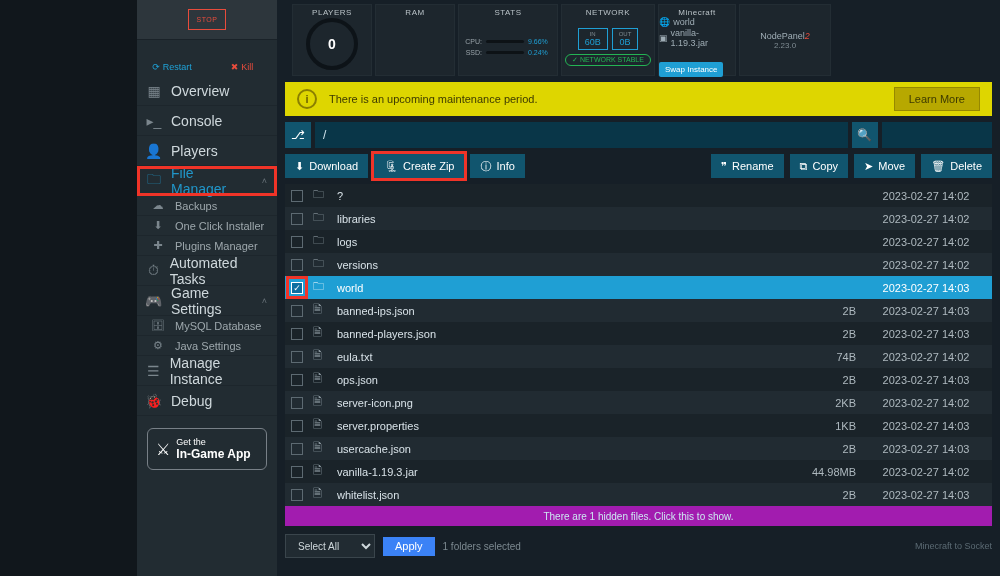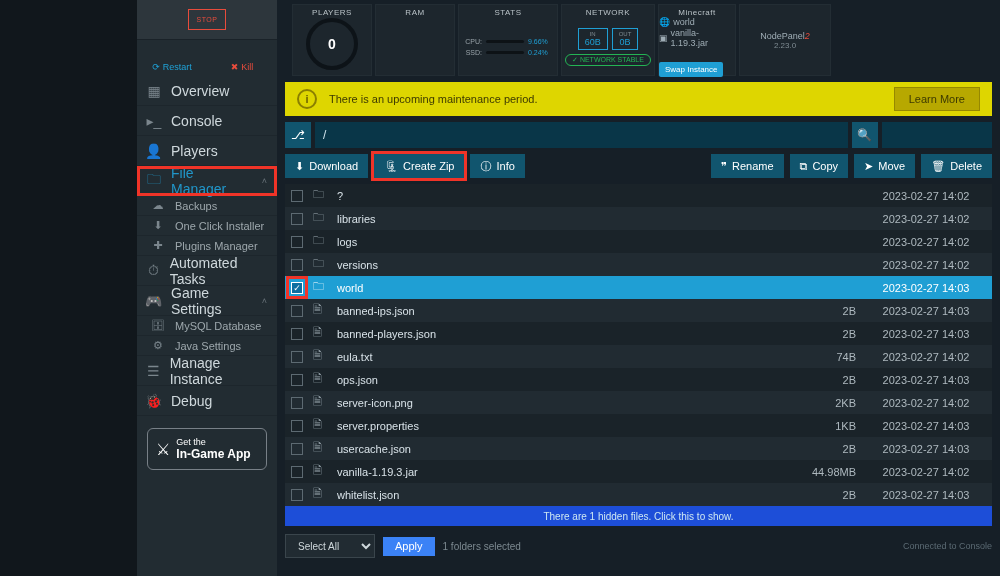--- a/index.html
+++ b/index.html
@@ -89,21 +89,21 @@
 .ficon{width:14px;color:#a2afb7}
 .frow.sel .ficon{color:#fff}
 .fname{flex:1;color:#d8e2e8}
 .frow.sel .fname{color:#fff}
 .fsize{width:70px;text-align:right;color:#aeb9bf}
 .fdate{width:120px;text-align:center;color:#aeb9bf}
 .frow.sel .fsize,.frow.sel .fdate{color:#fff}
 .sel-outline{outline:3px solid #f03428;outline-offset:-1px;position:relative}
 
 
-.hidden-bar{margin:0 8px;background:#1d4ed8;color:#cde7f2;font-size:10px;height:20px;display:flex;align-items:center;justify-content:center;cursor:pointer}
+.hidden-bar{margin:0 8px;background:#a21caf;color:#cde7f2;font-size:10px;height:20px;display:flex;align-items:center;justify-content:center;cursor:pointer}
 
 
 .bottom{margin:8px 8px 0;display:flex;align-items:center;gap:8px;font-size:10px}
 .sel-all{background:#212b32;border:1px solid #3a454c;color:#cfd8dc;height:24px;padding:0 18px 0 8px;font-size:10px}
 .apply{background:#3b82f6;color:#fff;border:none;height:19px;padding:0 12px;font-size:11px;cursor:pointer}
 .sel-count{color:#7c8990;font-size:10px}
 .socket{margin-left:auto;color:#5b6a73;font-size:9px}
 </style>
 </head>
 <body>
@@ -397,17 +397,17 @@
       </div>
 
     <div class="hidden-bar">There are 1 hidden files. Click this to show.</div>
 
     <div class="bottom">
       <select class="sel-all">
         <option>Select All</option>
       </select>
       <button class="apply">Apply</button>
       <span class="sel-count">1 folders selected</span>
-      <span class="socket">Connected to Console</span>
+      <span class="socket">Minecraft to Socket</span>
     </div>
 
   </div>
 </div>
 
 </body></html>

